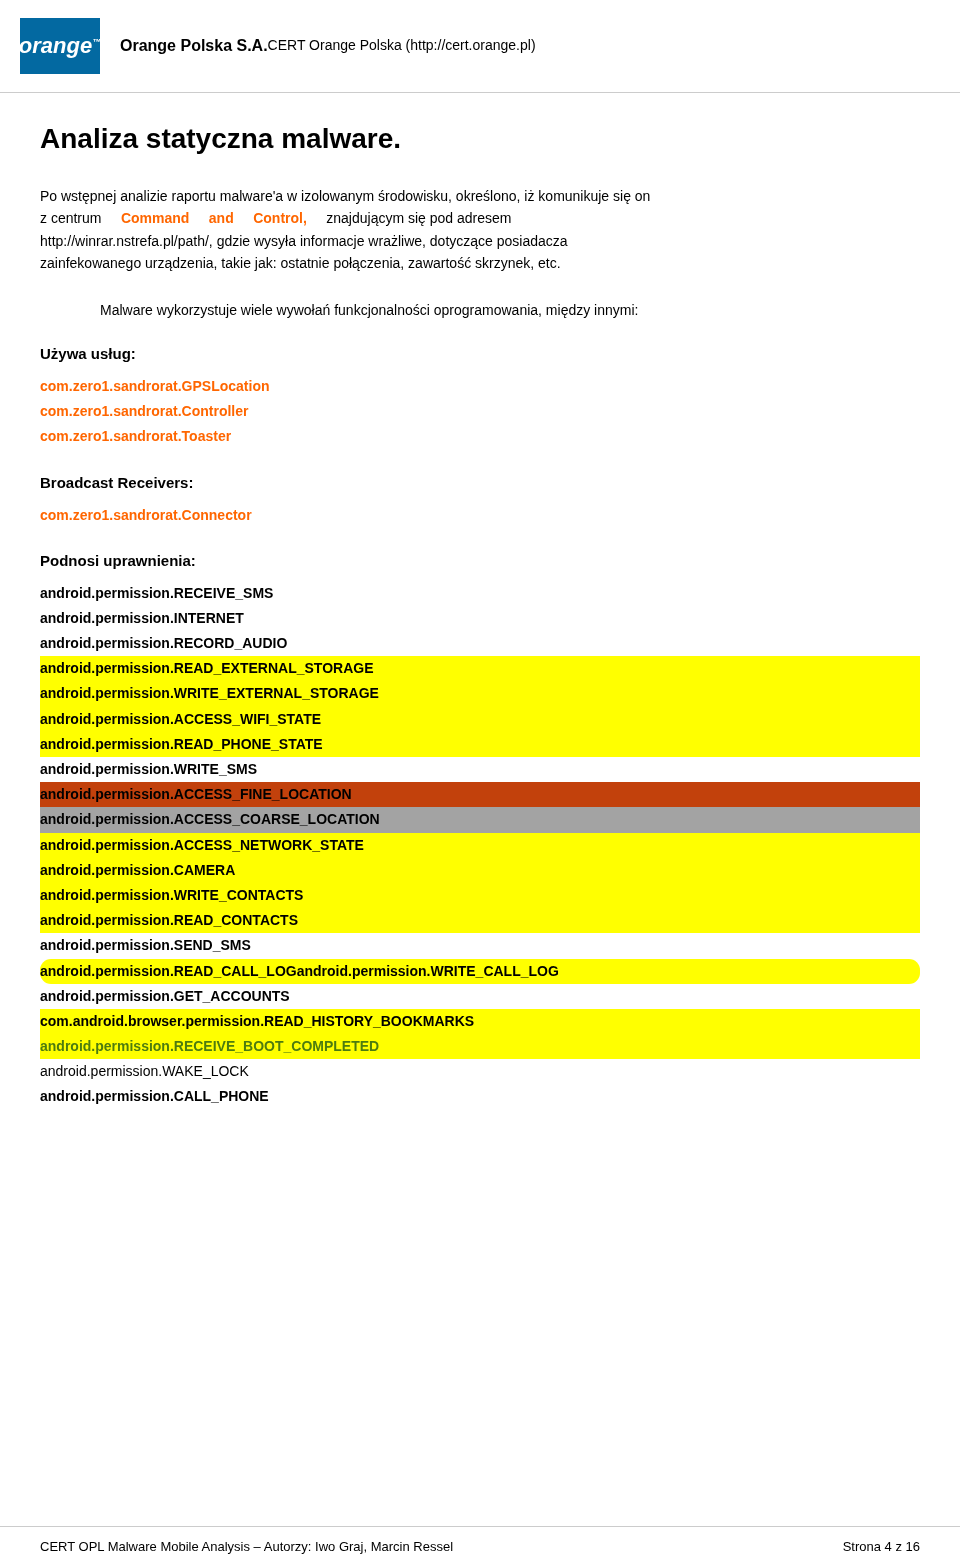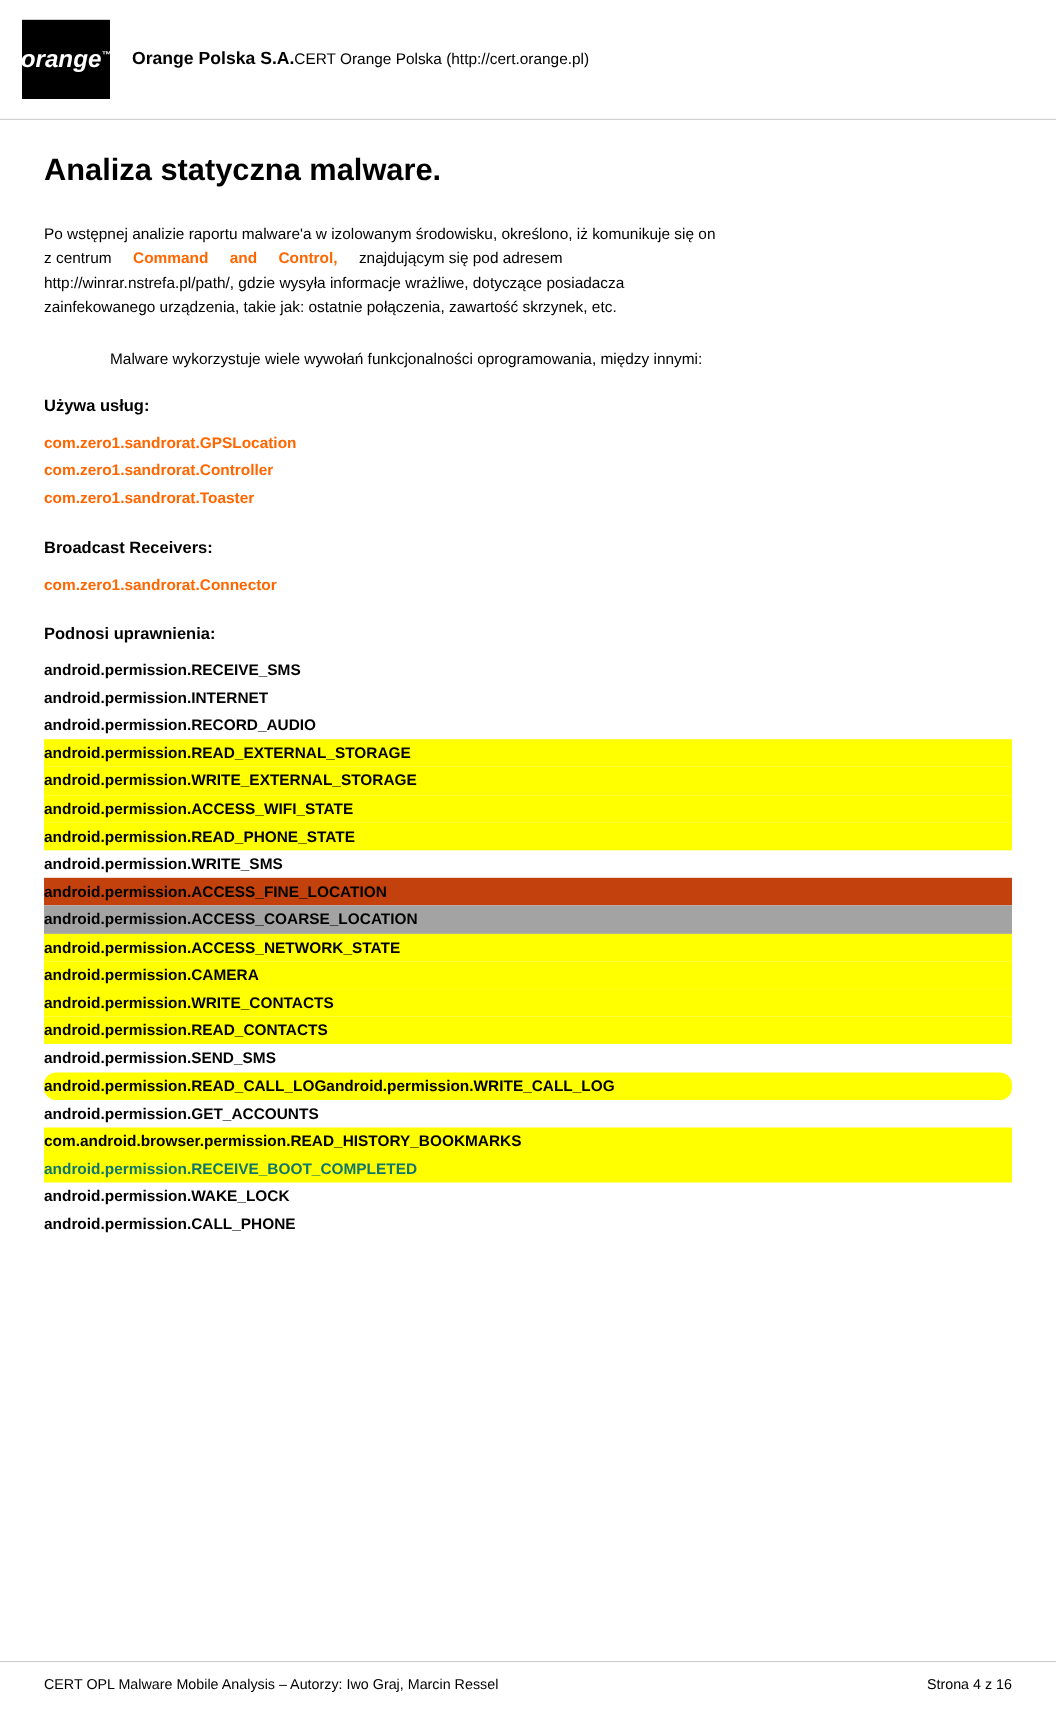--- a/index.html
+++ b/index.html
@@ -24,22 +24,22 @@
     
     .header {
       display: flex;
       align-items: center;
       padding: 18px 40px 18px 20px;
       border-bottom: 1px solid #ccc;
     }
 
     .logo-box {
       width: 80px;
-      height: 72px;
-      background: #000000;
+      height: 56px;
+      background: #0369a1;
       display: flex;
       align-items: center;
       justify-content: center;
       margin-right: 20px;
       flex-shrink: 0;
       position: relative;
     }
 
     .logo-text {
       color: #fff;
@@ -137,21 +137,21 @@
 
     .perm-item {
       font-size: 14px;
       font-weight: bold;
       line-height: 1.8;
     }
 
     
     .footer {
       position: absolute;
-      bottom: 16px;
+      bottom: 0;
       left: 0;
       right: 0;
       padding: 12px 40px;
       border-top: 1px solid #ccc;
       display: flex;
       justify-content: space-between;
       align-items: center;
       background: #fff;
     }
 
@@ -231,22 +231,22 @@
           <span class="perm-item" style="display: block; line-height: 1.8; font-size: 14px; font-weight: bold; background-color: #c2410c; color: rgb(0, 0, 0);">android.permission.ACCESS_FINE_LOCATION</span>
           <span class="perm-item" style="display: block; line-height: 1.8; font-size: 14px; font-weight: bold; background-color: #a3a3a3; color: rgb(0, 0, 0);">android.permission.ACCESS_COARSE_LOCATION</span>
           <span class="perm-item" style="display: block; line-height: 1.8; font-size: 14px; font-weight: bold; background-color: rgb(255, 255, 0); color: rgb(0, 0, 0);">android.permission.ACCESS_NETWORK_STATE</span>
           <span class="perm-item" style="display: block; line-height: 1.8; font-size: 14px; font-weight: bold; background-color: rgb(255, 255, 0); color: rgb(0, 0, 0);">android.permission.CAMERA</span>
           <span class="perm-item" style="display: block; line-height: 1.8; font-size: 14px; font-weight: bold; background-color: rgb(255, 255, 0); color: rgb(0, 0, 0);">android.permission.WRITE_CONTACTS</span>
           <span class="perm-item" style="display: block; line-height: 1.8; font-size: 14px; font-weight: bold; background-color: rgb(255, 255, 0); color: rgb(0, 0, 0);">android.permission.READ_CONTACTS</span>
           <span class="perm-item" style="display: block; line-height: 1.8; font-size: 14px; font-weight: bold; color: rgb(0, 0, 0);">android.permission.SEND_SMS</span>
           <span class="perm-item" style="display: block; line-height: 1.8; font-size: 14px; font-weight: bold; background-color: rgb(255, 255, 0); color: rgb(0, 0, 0); border-radius: 11px;">android.permission.READ_CALL_LOGandroid.permission.WRITE_CALL_LOG</span>
           <span class="perm-item" style="display: block; line-height: 1.8; font-size: 14px; font-weight: bold; color: rgb(0, 0, 0);">android.permission.GET_ACCOUNTS</span>
           <span class="perm-item" style="display: block; line-height: 1.8; font-size: 14px; font-weight: bold; background-color: rgb(255, 255, 0); color: rgb(0, 0, 0);">com.android.browser.permission.READ_HISTORY_BOOKMARKS</span>
-          <span class="perm-item" style="display: block; line-height: 1.8; font-size: 14px; font-weight: bold; background-color: rgb(255, 255, 0); color: #0f766e;">android.permission.RECEIVE_BOOT_COMPLETED</span>
-          <span class="perm-item" style="display: block; line-height: 1.8; font-size: 14px; font-weight: bold; color: rgb(0, 0, 0);">android.permission.WAKE_LOCK</span>
+          <span class="perm-item" style="display: block; line-height: 1.8; font-size: 14px; font-weight: bold; background-color: rgb(255, 255, 0); color: #4d7c0f;">android.permission.RECEIVE_BOOT_COMPLETED</span>
+          <span class="perm-item" style="display: block; line-height: 1.8; font-size: 14px; font-weight: normal; color: rgb(0, 0, 0);">android.permission.WAKE_LOCK</span>
           <span class="perm-item" style="display: block; line-height: 1.8; font-size: 14px; font-weight: bold; color: rgb(0, 0, 0);">android.permission.CALL_PHONE</span>
         </div>
     </div>
 
   </div>
 
   <div class="footer">
     <span class="footer-left">CERT OPL  Malware Mobile Analysis – Autorzy: Iwo Graj, Marcin Ressel</span>
     <span class="footer-right">Strona 4 z 16</span>
   </div>

